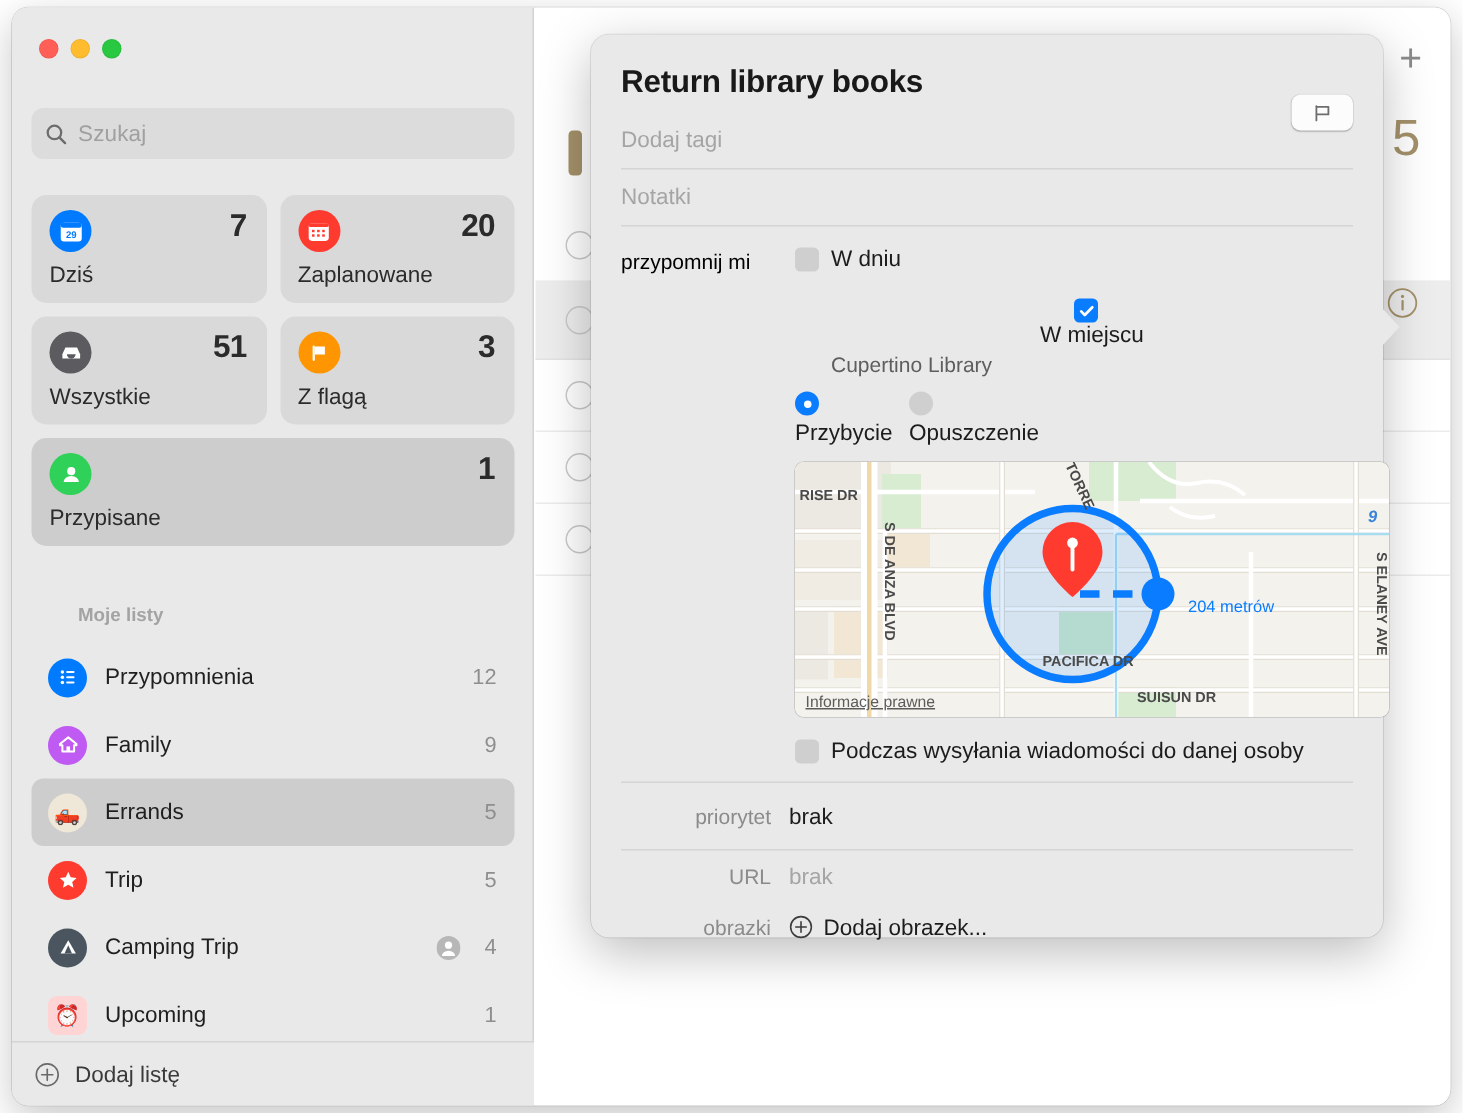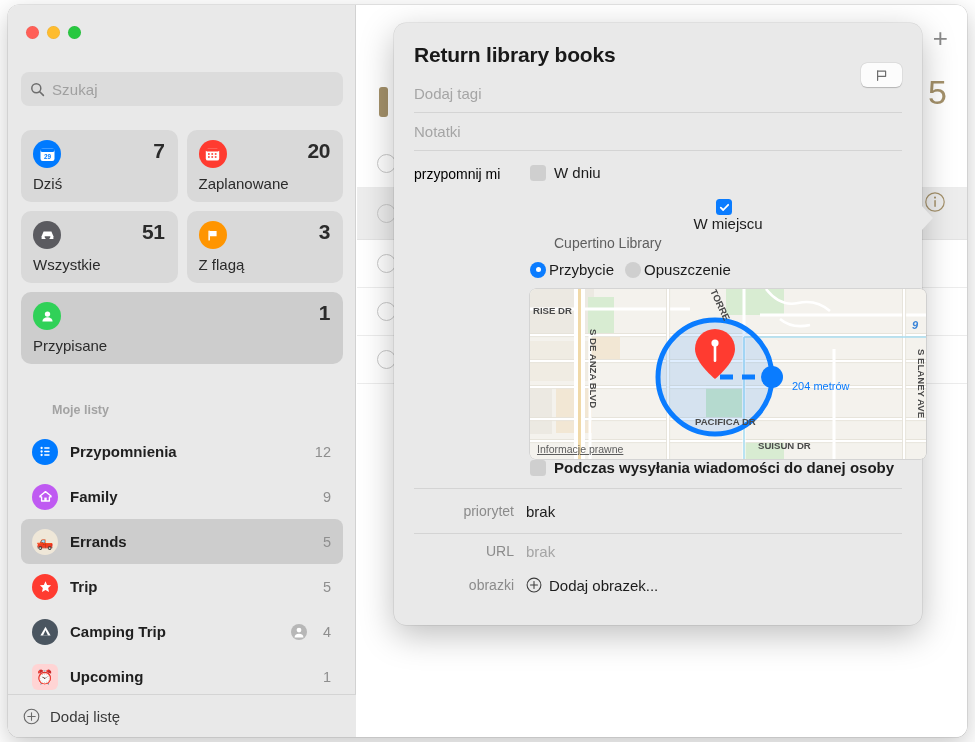--- a/index.html
+++ b/index.html
@@ -110,21 +110,20 @@
   .listrow .licon {
     width: 26px; height: 26px; border-radius: 50%;
     flex: 0 0 auto;
     display: flex; align-items: center; justify-content: center;
     margin-right: 12px;
   }
   .listrow .lname {
     font-size: 15px; color: #1f1f1f;
     flex: 1 1 auto;
     white-space: nowrap;
-    font-weight: bold;
   }
   .listrow .lshare { margin-right: 8px; display: flex; align-items: center; }
   .listrow .lcount { font-size: 14.5px; color: #8e8e8e; min-width: 16px; text-align: right; }
 
   .addlist {
     position: absolute; left: 0; bottom: 0;
     width: 348px; height: 43px;
     border-top: 1px solid #d4d4d4;
     background: #e9e9e9;
     display: flex; align-items: center;
@@ -229,21 +228,21 @@
     margin-top: 1px;
   }
   .cb.checked {
     background: #0a7cff;
     display: flex; align-items: center; justify-content: center;
   }
   .ctext { font-size: 15px; color: #1c1c1c; }
   .sub { font-size: 14px; color: #5e5e5e; margin-left: 24px; margin-top: 3px; }
 
   .radios { display: flex; align-items: center; gap: 11px; margin-top: 10px; }
-  .radio-item { display: flex; align-items: center; gap: 3px; }
+  .radio-item { display: flex; gap: 3px; flex-direction: column; }
   .rd {
     width: 16px; height: 16px; border-radius: 50%;
     background: #cfcfcf; flex: 0 0 auto;
   }
   .rd.on {
     background: #0a7cff;
     display: flex; align-items: center; justify-content: center;
   }
   .rd.on::after {
     content: ""; width: 5px; height: 5px; border-radius: 50%; background: #fff;
@@ -265,21 +264,21 @@
     position: absolute; left: 7px; bottom: 4px;
     font-size: 10.5px; color: #5c5c5c;
     text-decoration: underline;
   }
   .map-dist {
     position: absolute; left: 262px; top: 91px;
     font-size: 11px; font-weight: normal; color: #0a7cff;
     white-space: nowrap;
   }
 
-  .msgrow { display: flex; align-items: center; padding-bottom: 12px; font-weight: bold; }
+  .msgrow { display: flex; align-items: center; margin-top: 14px; padding-bottom: 12px; }
   .divider { border-top: 1px solid #d4d4d4; }
 
   .kvrow { display: flex; align-items: center; height: 44px; }
   .kvlabel {
     width: 112px; flex: 0 0 auto;
     font-size: 14px; color: #8b8b8b; text-align: right; padding-right: 12px;
   }
   .kvvalue { font-size: 15px; color: #1c1c1c; }
   .kvvalue.muted { color: #a5a5a5; }
   .kvrow.tight { height: 34px; }

